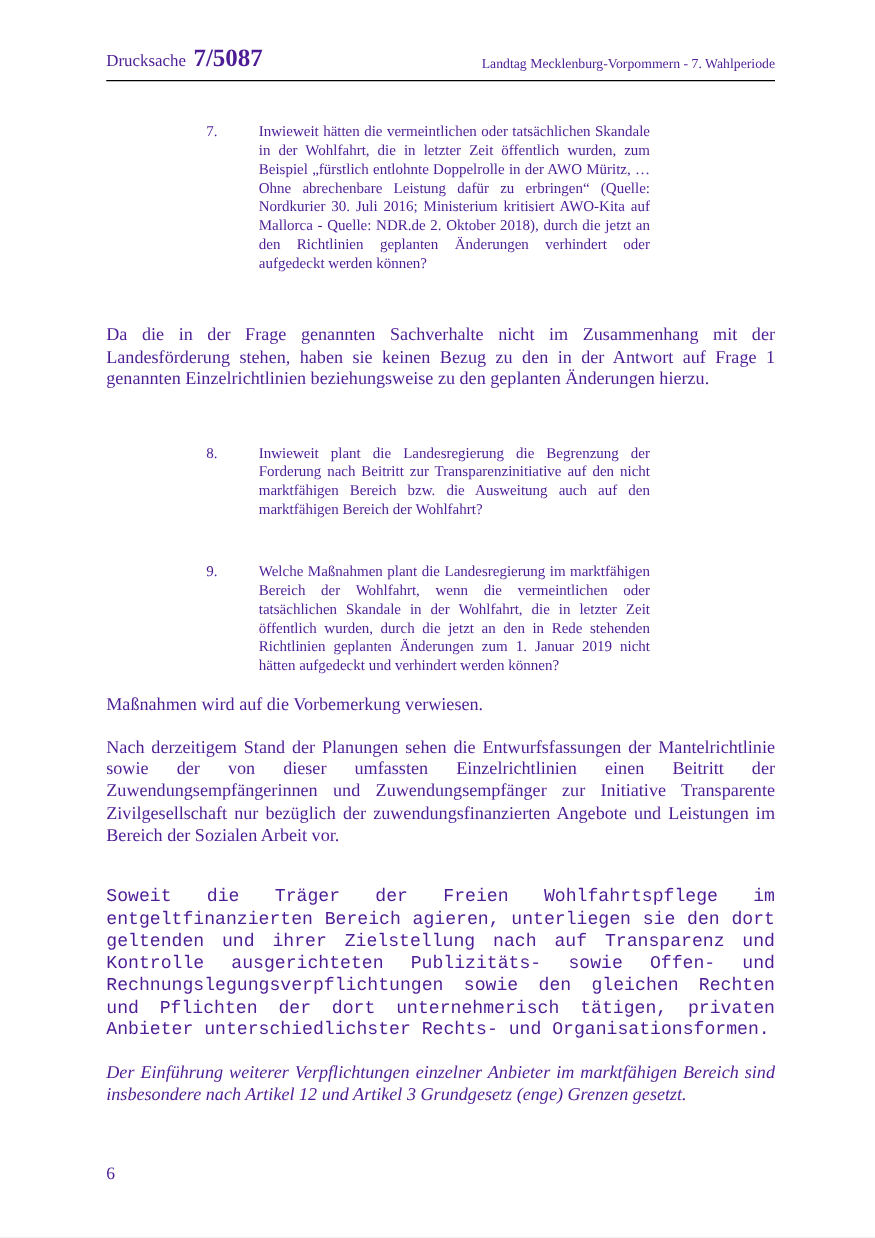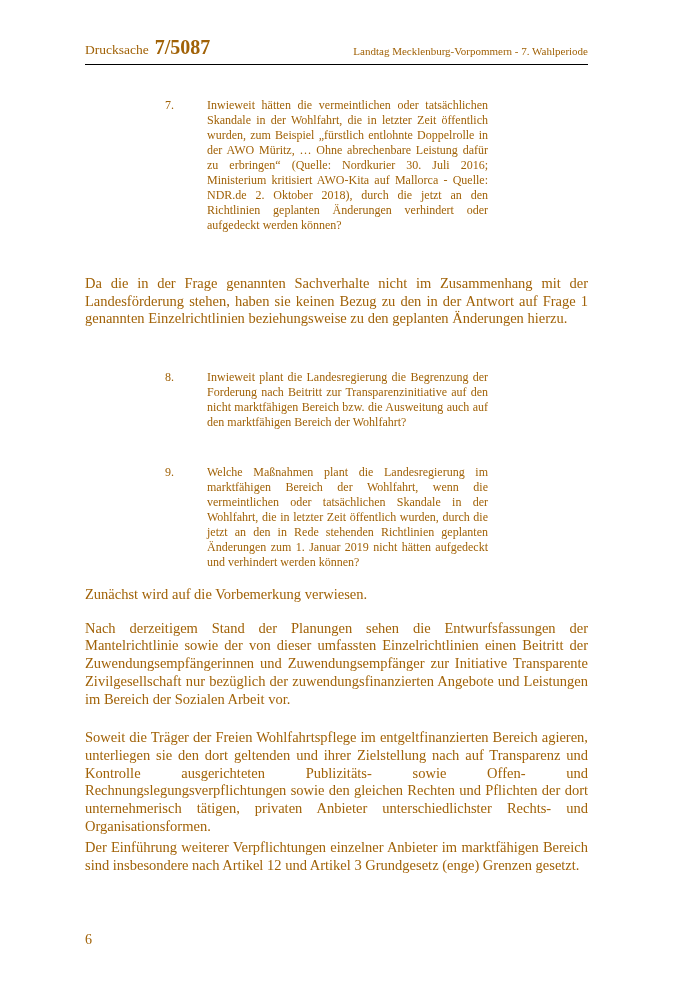--- a/index.html
+++ b/index.html
@@ -7,23 +7,23 @@
     padding: 0;
     background: #e8e8e8;
   }
   .page {
     position: relative;
     width: 700px;
     height: 990px;
     margin: 0 auto;
     background: #ffffff;
     font-family: "Liberation Serif", serif;
-    color: #a16207;
+    color: #4c1d95;
     box-sizing: border-box;
-    padding: 36px 112px 0 85px;
+    padding: 36px 80px 0 85px;
     overflow: hidden;
   }
   .doc-header {
     display: flex;
     justify-content: space-between;
     align-items: flex-end;
   }
   .header-left {
     display: flex;
     align-items: baseline;
@@ -66,22 +66,22 @@
   .answer {
     font-size: 14.5px;
     line-height: 1.22;
     text-align: justify;
     margin: 0;
   }
   .answer-q7 { margin-top: 42px; }
   .answer-1 { margin-top: 47px; }
   .answer-2 { margin-top: 16px; }
   .answer-3 { margin-top: 16px; }
-  .answer-4 { margin-top: 21px; }
-  .answer-5 { margin-top: 4px; }
+  .answer-4 { margin-top: 32px; font-family: Liberation Mono, monospace; }
+  .answer-5 { margin-top: 16px; font-style: italic; }
   .page-number {
     position: absolute;
     left: 85px;
     bottom: 42px;
     font-size: 14px;
   }
 </style>
 </head>
 <body>
 
@@ -106,20 +106,20 @@
   <section class="question question-8">
     <span class="q-num">8.</span>
     <div class="q-text">Inwieweit plant die Landesregierung die Begrenzung der Forderung nach Beitritt zur Transparenzinitiative auf den nicht marktfähigen Bereich bzw. die Ausweitung auch auf den marktfähigen Bereich der Wohlfahrt?</div>
   </section>
 
   <section class="question question-9">
     <span class="q-num">9.</span>
     <div class="q-text">Welche Maßnahmen plant die Landesregierung im marktfähigen Bereich der Wohlfahrt, wenn die vermeintlichen oder tatsächlichen Skandale in der Wohlfahrt, die in letzter Zeit öffentlich wurden, durch die jetzt an den in Rede stehenden Richtlinien geplanten Änderungen zum 1. Januar 2019 nicht hätten aufgedeckt und verhindert werden können?</div>
   </section>
 
-  <p class="answer answer-2">Zunächst wird auf die Vorbemerkung verwiesen.</p>
+  <p class="answer answer-2">Maßnahmen wird auf die Vorbemerkung verwiesen.</p>
   <p class="answer answer-3">Nach derzeitigem Stand der Planungen sehen die Entwurfsfassungen der Mantelrichtlinie sowie der von dieser umfassten Einzelrichtlinien einen Beitritt der Zuwendungsempfängerinnen und Zuwendungsempfänger zur Initiative Transparente Zivilgesellschaft nur bezüglich der zuwendungsfinanzierten Angebote und Leistungen im Bereich der Sozialen Arbeit vor.</p>
   <p class="answer answer-4">Soweit die Träger der Freien Wohlfahrtspflege im entgeltfinanzierten Bereich agieren, unterliegen sie den dort geltenden und ihrer Zielstellung nach auf Transparenz und Kontrolle ausgerichteten Publizitäts- sowie Offen- und Rechnungslegungsverpflichtungen sowie den gleichen Rechten und Pflichten der dort unternehmerisch tätigen, privaten Anbieter unterschiedlichster Rechts- und Organisationsformen.</p>
   <p class="answer answer-5">Der Einführung weiterer Verpflichtungen einzelner Anbieter im marktfähigen Bereich sind insbesondere nach Artikel 12 und Artikel 3 Grundgesetz (enge) Grenzen gesetzt.</p>
 
   <div class="page-number">6</div>
 
 </div>
 
 </body></html>

